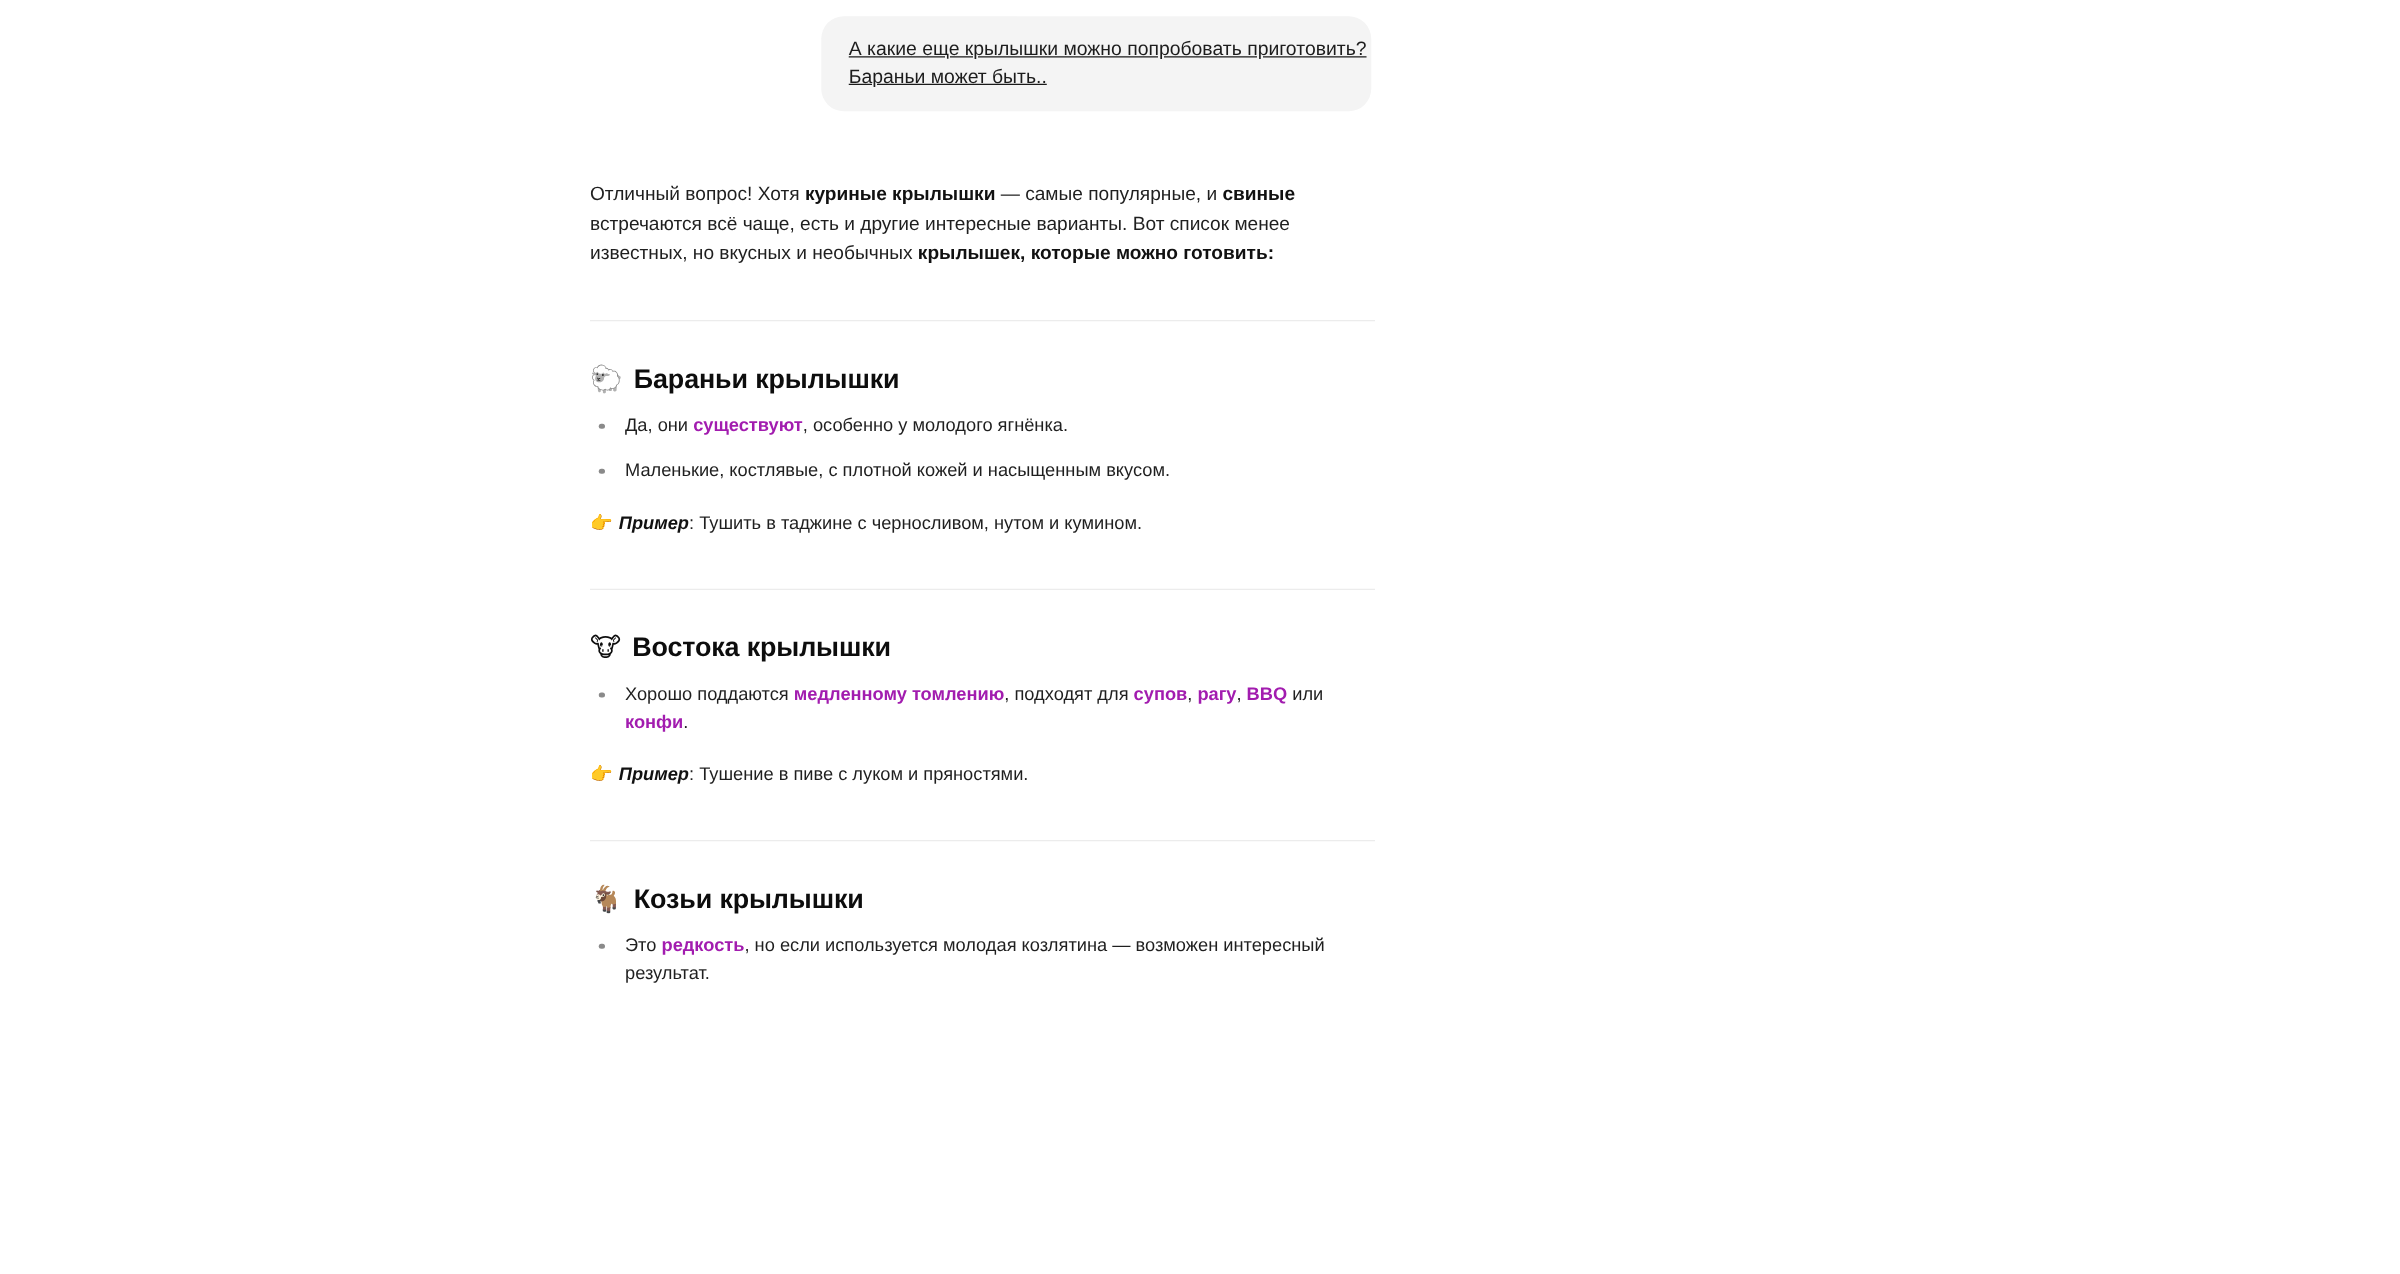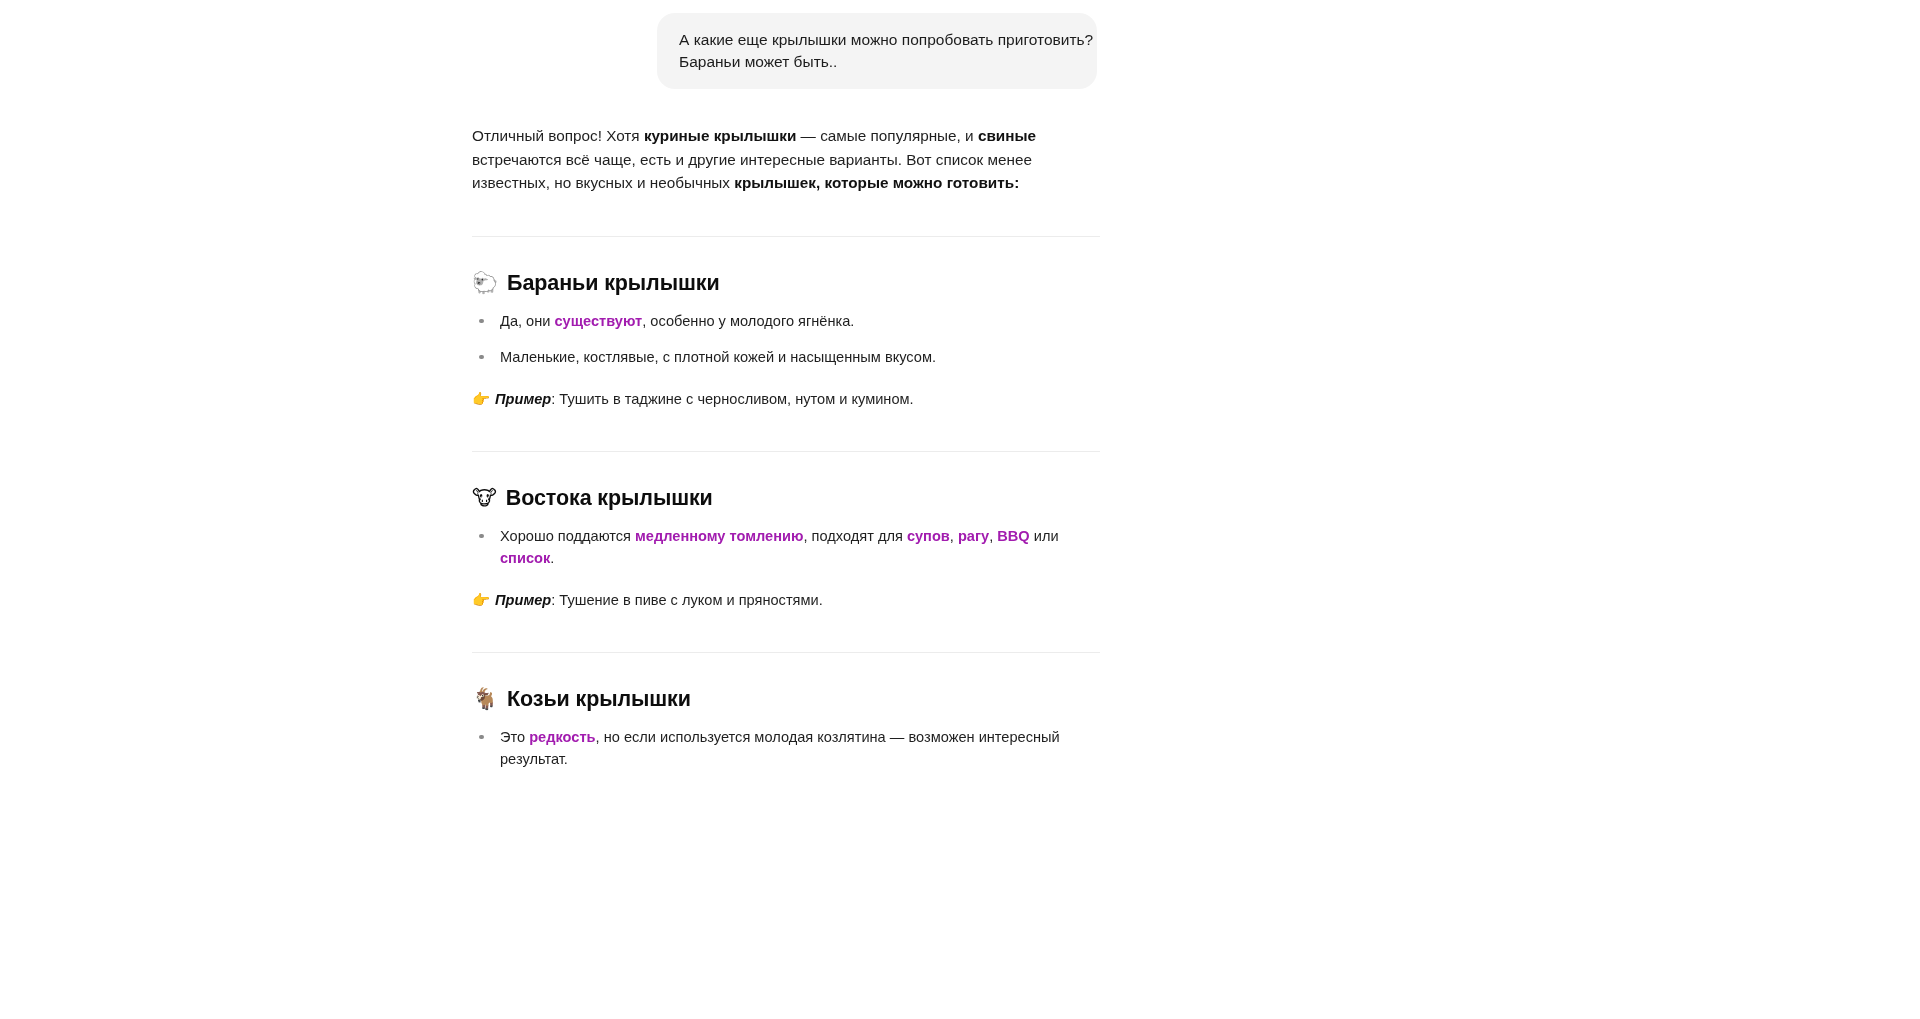--- a/index.html
+++ b/index.html
@@ -15,20 +15,21 @@
     font-family: "Liberation Sans", "DejaVu Sans", sans-serif;
     color: #1a1a1a;
     -webkit-font-smoothing: antialiased;
   }
 
   .page {
     position: relative;
     width: 1920px;
     height: 774px;
     box-sizing: border-box;
+    text-decoration: underline;
   }
 
   
   .user-row {
     display: flex;
     justify-content: flex-end;
     padding-top: 13px;
     padding-right: 823px;
   }
   .user-bubble {
@@ -42,21 +43,21 @@
     font-size: 15.5px;
     line-height: 21.5px;
     color: #1c1c1c;
     white-space: nowrap;
   }
 
   
   .answer {
     position: absolute;
     left: 472px;
-    top: 124px;
+    top: 144px;
     width: 628px;
   }
 
   .intro {
     font-size: 15.3px;
     line-height: 23.5px;
     color: #1f1f1f;
     margin: 0;
   }
   .intro b { font-weight: 700; color: #111; }
@@ -161,21 +162,21 @@
     </div>
 
     <hr class="divider">
 
     <div class="section">
       <h2 class="sec-head">
         <span class="sec-emoji">🐮</span>
         <span>Востока крылышки</span>
       </h2>
       <ul class="bullets">
-        <li><span>Хорошо поддаются </span><b>медленному томлению</b><span>, подходят для </span><b>супов</b><span>, </span><b>рагу</b><span>, </span><b>BBQ</b><span> или </span><b>список</b><span>.</span></li>
+        <li><span>Хорошо поддаются </span><b>медленному томлению</b><span>, подходят для </span><b>супов</b><span>, </span><b>рагу</b><span>, </span><b>BBQ</b><span> или </span><b>конфи</b><span>.</span></li>
       </ul>
       <div class="example"><span class="ex-emoji">👉</span><i>Пример</i><span>: Тушение в пиве с луком и пряностями.</span></div>
     </div>
 
     <hr class="divider">
 
     <div class="section">
       <h2 class="sec-head">
         <span class="sec-emoji">🐐</span>
         <span>Козьи крылышки</span>

